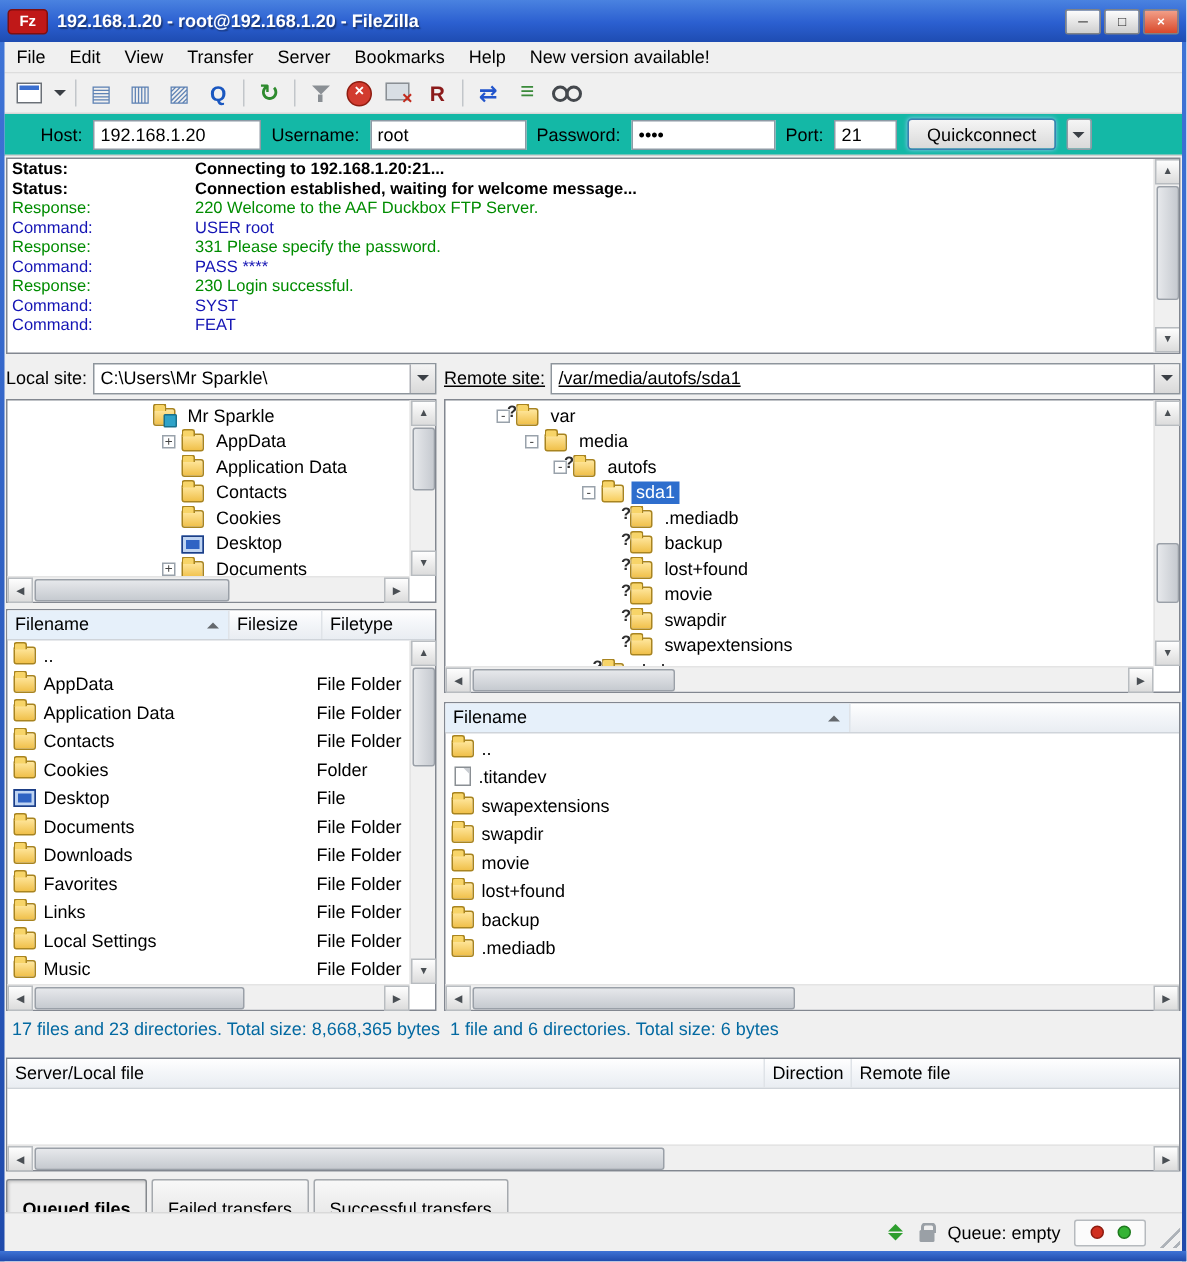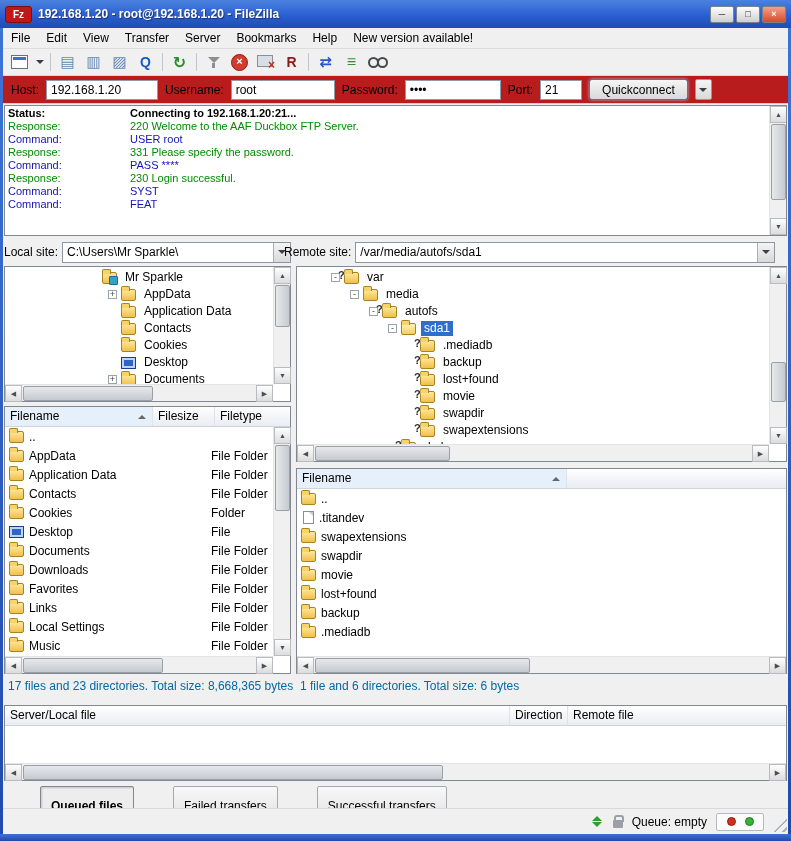--- a/index.html
+++ b/index.html
@@ -49,22 +49,22 @@
     width:15px; height:15px; line-height:13px; text-align:center; font-size:11px; display:block; font-weight:bold; }
   .tb-disc::after { content:""; width:14px; height:10px; border:1px solid #8A8F94; background:#D8DEE4; position:absolute; left:4px; top:4px; }
   .tb-disc::before { content:"×"; color:#C32A1C; font-size:12px; font-weight:bold; position:absolute; right:3px; bottom:1px; z-index:1; }
   .tb-reconn::before { content:"R"; font-weight:bold; color:#8B1A1A; font-size:14px; }
   .tb-compare::before { content:"⇄"; color:#2255CC; font-size:15px; font-weight:bold; }
   .tb-sync::before { content:"≡"; color:#3A8A3A; font-size:16px; font-weight:bold; }
   .tb-find::before,.tb-find::after { content:""; width:7px; height:7px; border:2px solid #44484D; border-radius:50%; display:inline-block; }
   .tb-find::after { margin-left:-2px; }
 
   
-  .quickbar { position:absolute; left:3px; right:3px; top:76px; height:28px; background:#b91c1c;
-    display:flex; align-items:center; gap:7px; padding-left:8px; border-bottom:1px solid #D0D0D0; }
+  .quickbar { position:absolute; left:3px; right:3px; top:76px; height:28px; background:#14b8a6;
+    display:flex; align-items:center; gap:7px; padding-left:24px; border-bottom:1px solid #D0D0D0; }
   .qlabel { white-space:nowrap; }
   .qinput { height:20px; border:1px solid #8E9AA5; background:#fff; padding:1px 4px; font:inherit; }
   .qc-btn { height:21px; padding:0 12px; background:linear-gradient(#F5F5F5,#D9D9D9); border:1px solid #3C7FB1;
     border-radius:3px; box-shadow:0 0 3px #8CC4EC; font:inherit; }
   .qc-dd { width:17px; height:21px; background:linear-gradient(#F5F5F5,#D9D9D9); border:1px solid #8E9AA5; border-radius:2px;
     display:flex; align-items:center; justify-content:center; }
   .qc-dd::before { content:""; border-left:4px solid transparent; border-right:4px solid transparent; border-top:4px solid #3A3F45; }
 
   
   .log { position:absolute; left:4px; top:105px; width:783px; height:131px; background:#fff; border:1px solid #828790; overflow:hidden; }
@@ -83,21 +83,21 @@
   .arr-up{top:0;left:0} .arr-up::before{content:"▲"}
   .arr-down{bottom:0;left:0} .arr-down::before{content:"▼"}
   .arr-left{left:0;top:0} .arr-left::before{content:"◀"}
   .arr-right{right:0;top:0} .arr-right::before{content:"▶"}
   .sb-thumb-v { position:absolute; left:1px; width:15px; background:linear-gradient(90deg,#E6E8EB,#C6CAD0); border:1px solid #9AA0A8; border-radius:2px; }
   .sb-thumb-h { position:absolute; top:1px; height:15px; background:linear-gradient(180deg,#E6E8EB,#C6CAD0); border:1px solid #9AA0A8; border-radius:2px; }
 
   
   .site-row { position:absolute; top:240px; height:24px; display:flex; align-items:center; gap:4px; }
   .site-local { left:4px; width:287px; }
-  .site-remote { left:284px; width:491px; }
+  .site-remote { left:296px; width:491px;text-decoration:underline; }
   .combo { flex:1; height:21px; border:1px solid #8E959C; background:#fff; display:flex; min-width:0; }
   .combo-text { flex:1; padding:0 4px; line-height:19px; white-space:nowrap; overflow:hidden; }
   .combo-btn { width:17px; flex:none; background:linear-gradient(#F4F4F4,#D9D9D9); border-left:1px solid #ABADB3;
     display:flex; align-items:center; justify-content:center; }
   .combo-btn::before { content:""; border-left:4px solid transparent; border-right:4px solid transparent; border-top:4px solid #3A3F45; }
 
   
   .panel { position:absolute; background:#fff; border:1px solid #828790; }
   .tree-local { left:4px; top:266px; width:287px; height:136px; }
   .tree-remote { left:296px; top:266px; width:491px; height:196px; }
@@ -147,21 +147,21 @@
   .c-name-wide { flex:1; overflow:hidden; }
 
   .pane-status { position:absolute; top:679px; font-size:12px; color:#0369a1; white-space:nowrap; }
 
   
   .queue { left:4px; top:705px; width:783px; height:76px; }
   .qbody { position:absolute; top:20px; left:0; right:0; bottom:17px; background:#fff; }
 
   .tabs { position:absolute; left:4px; top:786px; height:21px; display:flex; gap:3px; }
   .tab { height:39px; display:flex; align-items:center; padding:0 10px; background:linear-gradient(#F8F8F8,#DFDFDF);
-    border:1px solid #A5A9AE; border-radius:2px; white-space:nowrap;margin-left:36px; }
+    border:1px solid #A5A9AE; border-radius:2px; white-space:nowrap; }
   .tab.selected { font-weight:bold; background:#EDEDED; border-color:#84888D; box-shadow:inset 1px 1px 2px rgba(0,0,0,.18); }
 
   
   .statusbar { position:absolute; left:3px; right:3px; bottom:7px; height:26px; background:#F0F0F0; border-top:1px solid #D9D9D9;
     display:flex; align-items:center; justify-content:flex-end; gap:9px; padding-right:24px; }
   .speed-icon { display:flex; flex-direction:column; align-items:center; gap:1px; width:14px; }
   .speed-icon::before { content:""; border-left:5px solid transparent; border-right:5px solid transparent; border-bottom:5px solid #2E9E2E; }
   .speed-icon::after { content:""; border-left:5px solid transparent; border-right:5px solid transparent; border-top:5px solid #2E9E2E; }
   .lock-icon { width:10px; height:8px; background:#9AA0A6; border-radius:1px; position:relative; margin-top:5px; }
   .lock-icon::before { content:""; position:absolute; top:-5px; left:1px; width:6px; height:5px; border:2px solid #9AA0A6;
@@ -236,20 +236,23 @@
     <div class="qc-dd"></div>
   </div>
 
   <div class="log">
     <div class="log-lines">
 
         <div class="log-line k-status">
           <span class="log-prefix">Status:</span><span>Connecting to 192.168.1.20:21...</span>
         </div>
 
+        <div class="log-line k-status">
+          <span class="log-prefix">Status:</span><span>Connection established, waiting for welcome message...</span>
+        </div>
 
         <div class="log-line k-response">
           <span class="log-prefix">Response:</span><span>220 Welcome to the AAF Duckbox FTP Server.</span>
         </div>
 
         <div class="log-line k-command">
           <span class="log-prefix">Command:</span><span>USER root</span>
         </div>
 
         <div class="log-line k-response">

